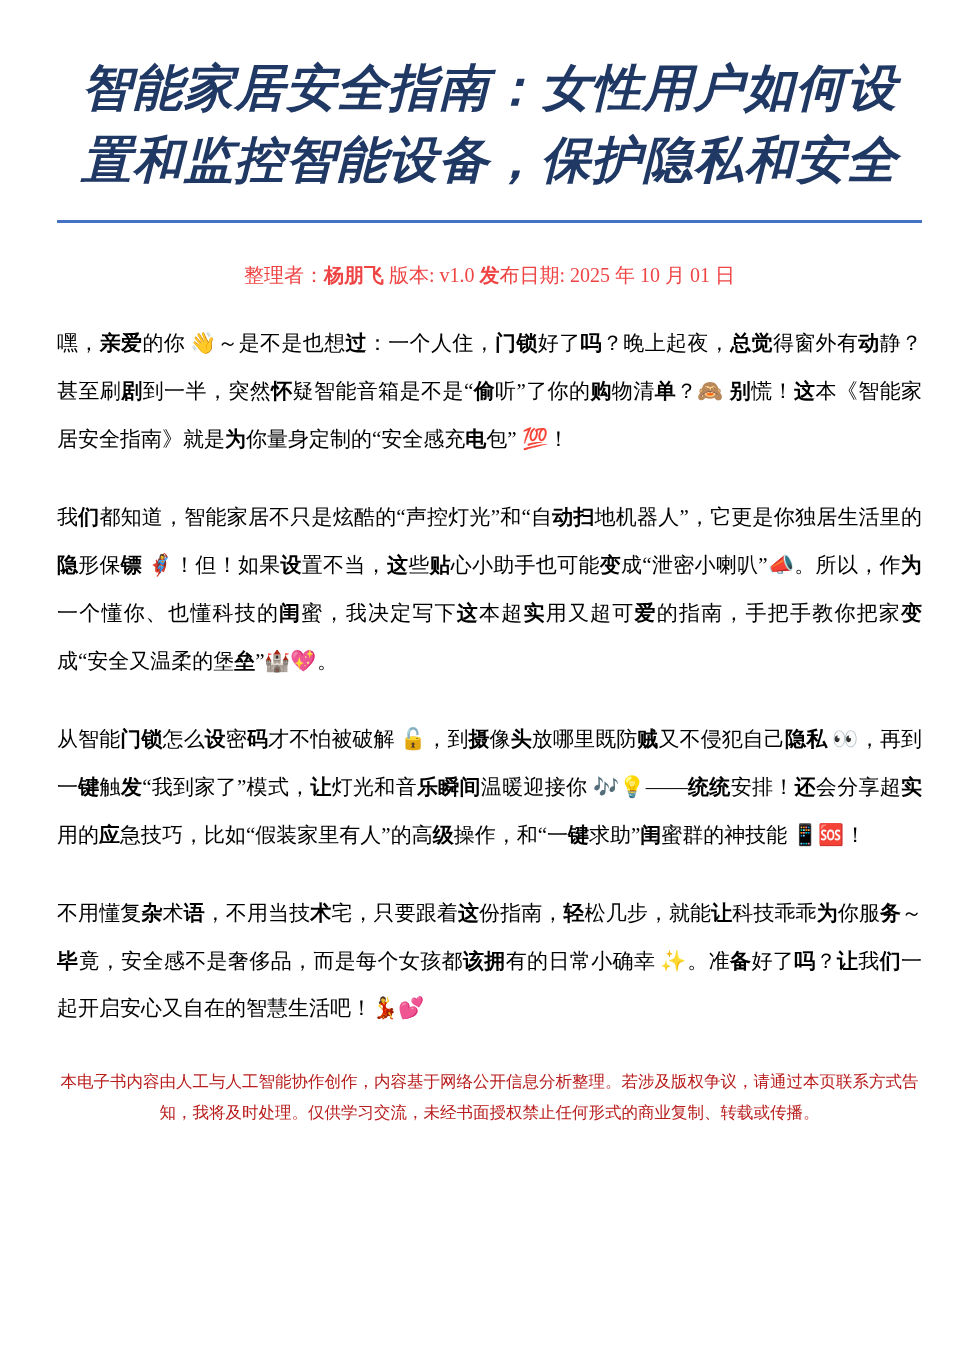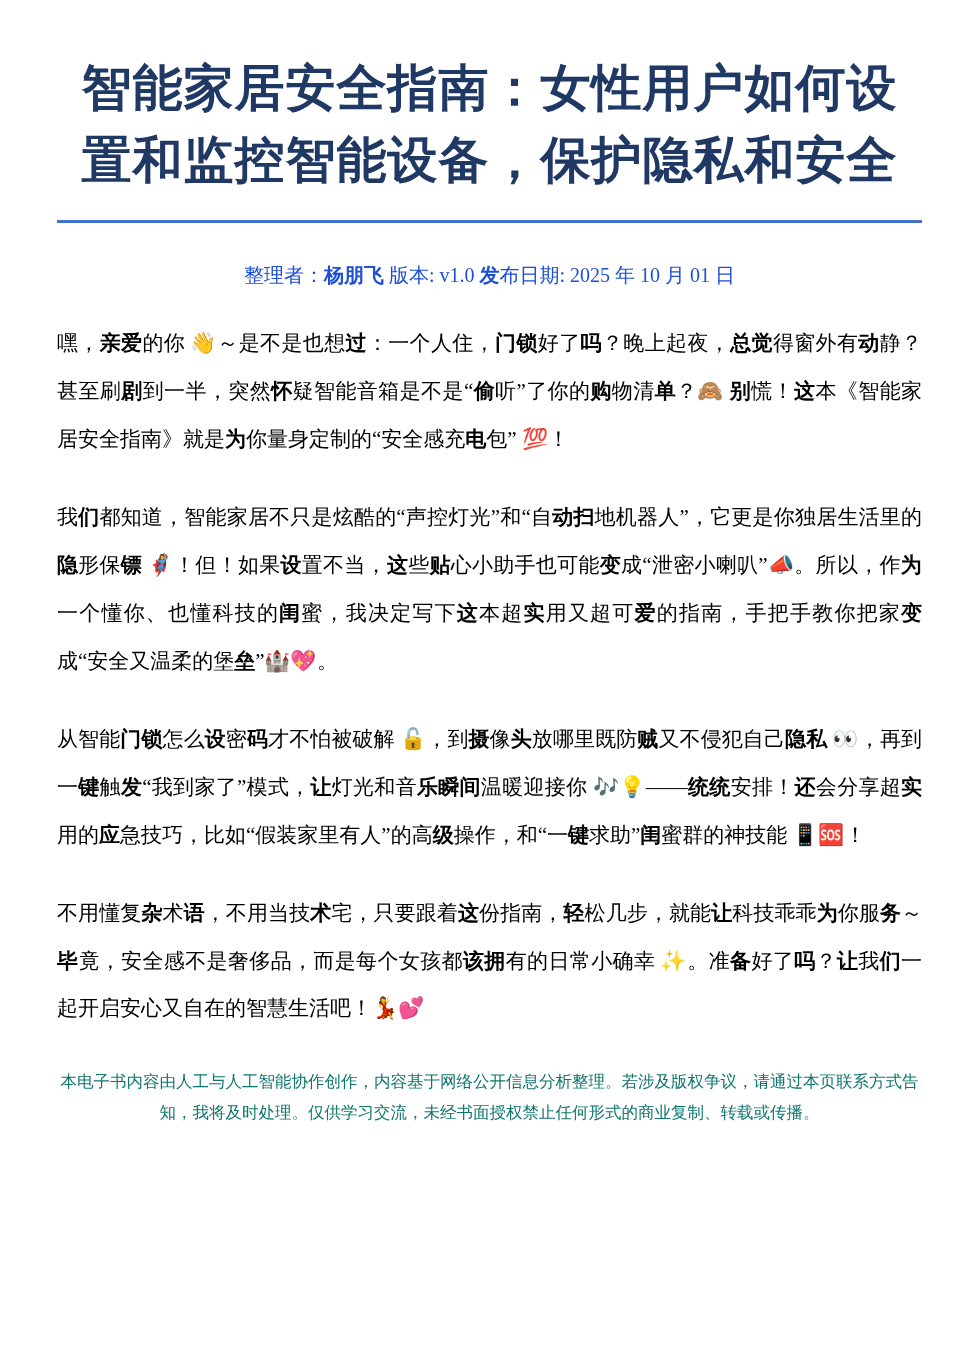--- a/index.html
+++ b/index.html
@@ -18,44 +18,45 @@
     font-family:"Liberation Sans","DejaVu Sans",sans-serif;
     font-weight:700;
     font-size:50px;
     line-height:72px;
     text-align:center;
     color:#1f3864;
     letter-spacing:1px;
     margin:0;
     padding:0 0 24px 0;
     border-bottom:3px solid #4472c4;
+    font-style:italic;
   }
   .byline{
     margin:38px 0 14px 0;
     text-align:center;
     font-size:20px;
     line-height:28px;
-    color:#1d4ed8;
+    color:#ef4444;
   }
   .body-text{margin-top:14px;}
   .body-text p{
     font-size:21px;
     line-height:47px;
     text-align:justify;
     margin:30px 0;
   }
   
   .b{
     font-family:"Liberation Sans","DejaVu Sans",sans-serif;
     font-weight:700;
   }
   .byline .b{font-size:20px;}
   .disclaimer{
     margin-top:34px;
-    color:#0f766e;
+    color:#b91c1c;
     font-size:16.5px;
     line-height:31px;
     text-align:center;
   }
 </style>
 </head>
 <body>
 
 <div class="page">
 

